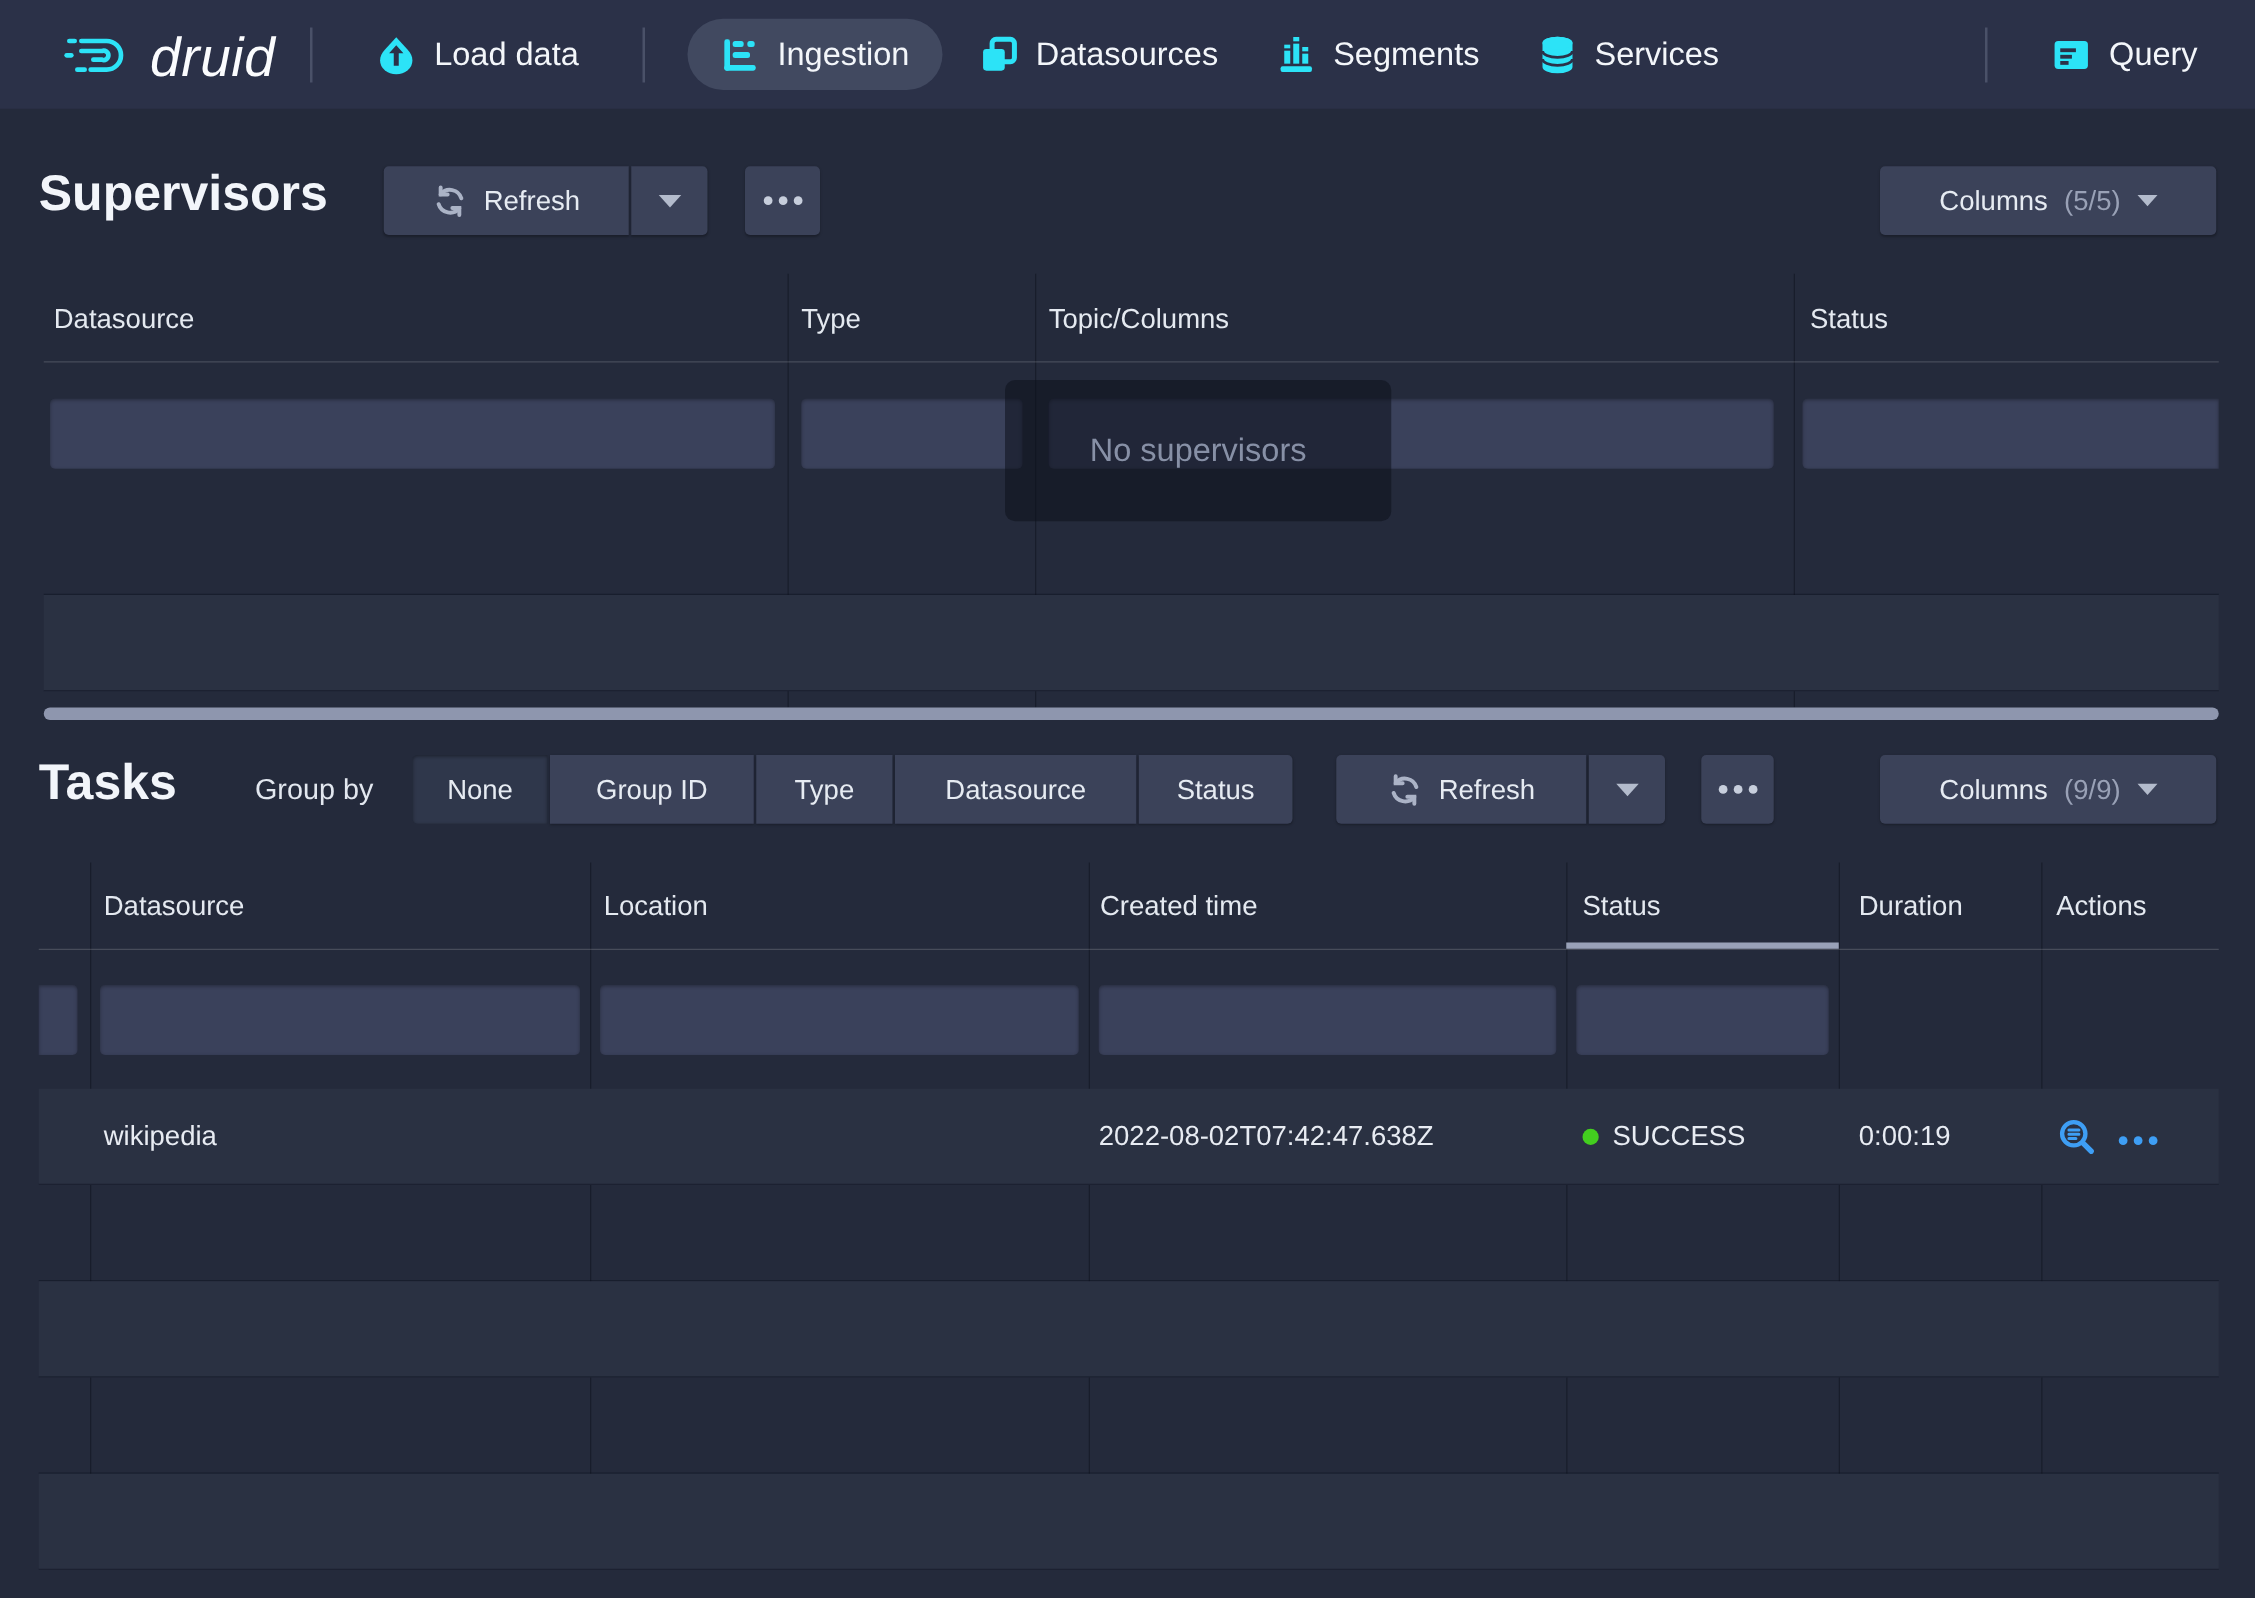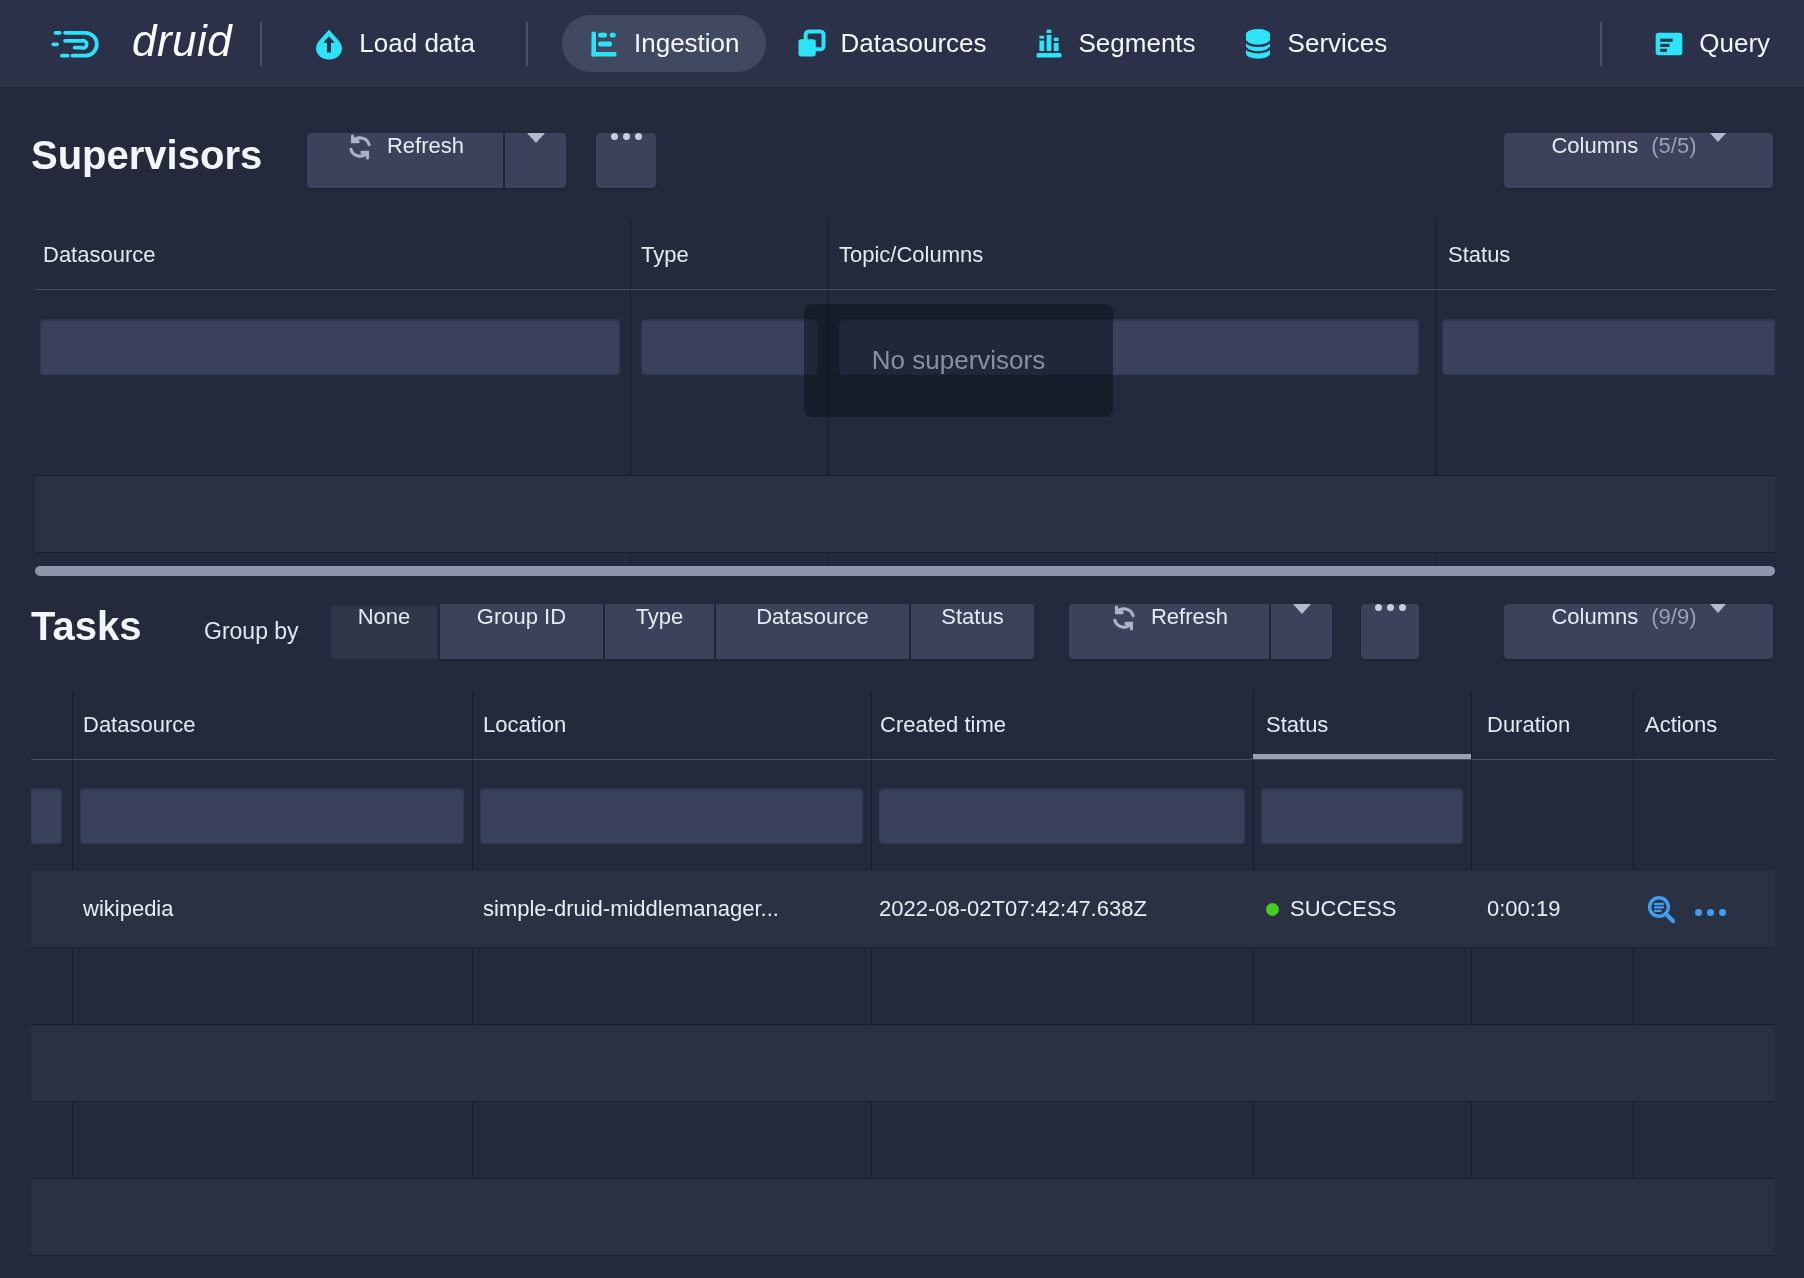--- a/index.html
+++ b/index.html
@@ -5,29 +5,29 @@
   * { margin:0; padding:0; box-sizing:border-box; }
   html,body { width:1804px; height:1278px; overflow:hidden; }
   body {
     background:#242A3B;
     font-family:"Liberation Sans","DejaVu Sans",sans-serif;
     color:#E8ECF3;
     position:relative;
   }
   
   .navbar{position:absolute;top:0;left:0;width:1804px;height:87px;background:#2B3148;display:flex;align-items:center;padding-left:48px;}
-  .brand{display:flex;align-items:flex-start;gap:20px;}
+  .brand{display:flex;align-items:flex-end;gap:8px;}
   .brand-text{font-size:44px;font-weight:300;font-style:italic;color:#FBFCFE;letter-spacing:.5px;}
   .nav-sep{width:2px;height:44px;background:#4A5168;margin:0 28px;}
   .nav-item{display:flex;align-items:center;gap:14px;font-size:26px;color:#F3F6FA;padding:0 23px;height:87px;cursor:pointer;}
   .nav-item.pill{background:#414960;border-radius:34px;height:57px;padding:0 26px;margin:0 6px;}
   .nav-icon{width:32px;height:32px;flex:0 0 auto;}
   
   .sec-title{position:absolute;font-size:40px;font-weight:700;color:#F2F5FA;}
-  .btn{position:absolute;height:55px;background:#3B4259;border:none;border-radius:4px;color:#E6EBF2;font-size:22px;font-family:inherit;display:flex;align-items:flex-start;justify-content:center;gap:13px;box-shadow:0 1px 2px rgba(0,0,0,.28);cursor:pointer;}
+  .btn{position:absolute;height:55px;background:#3B4259;border:none;border-radius:4px;color:#E6EBF2;font-size:22px;font-family:inherit;display:flex;align-items:center;justify-content:center;gap:13px;box-shadow:0 1px 2px rgba(0,0,0,.28);cursor:pointer;}
   .btn-main{border-radius:4px 0 0 4px;}
   .btn-caret-seg{border-radius:0 4px 4px 0;}
   .caret{width:0;height:0;border-left:9px solid transparent;border-right:9px solid transparent;border-top:10px solid #B3BBCC;}
   .dots{display:flex;gap:5px;align-items:center;}
   .dots span{width:7px;height:7px;border-radius:50%;background:#C7CEDC;display:block;}
   .muted{color:#99A1B6;}
   .grp-label{position:absolute;font-size:23px;color:#E2E7EF;}
   .grp-btn{box-shadow:0 1px 2px rgba(0,0,0,.28);}
   .grp-btn.active{background:#2F374B;box-shadow:inset 0 1px 3px rgba(0,0,0,.4);}
   
@@ -240,21 +240,20 @@
   <div style="position:absolute;top:70px;left:0;right:0;height:111px;">
     <input class="filter-box" style="left: 0px; top: 28px; width: 31px; border-radius: 0px 4px 4px 0px;">
     <input class="filter-box" style="left: 49px; top: 28px; width: 384px;">
     <input class="filter-box" style="left: 449px; top: 28px; width: 383px;">
     <input class="filter-box" style="left: 848px; top: 28px; width: 366px;">
     <input class="filter-box" style="left: 1230px; top: 28px; width: 202px;">
   </div>
 
   <div class="row stripe" style="top:181px;height:77px;">
     <div class="cell" style="left:52px;">wikipedia</div>
-    <div class="cell" style="left:452px;">simple-druid-middlemanager...</div>
     <div class="cell" style="left:848px;">2022-08-02T07:42:47.638Z</div>
     <div class="cell" style="left:1235px;">
       <span class="status-dot"></span>
       <span>SUCCESS</span>
     </div>
     <div class="cell" style="left:1456px;">0:00:19</div>
     <div class="cell" style="left:1614px;gap:18px;">
       <svg width="32" height="32" viewBox="0 0 24 24" fill="none" stroke="#3E9EF4" stroke-linecap="round" style="cursor:pointer;">
         <circle cx="10.5" cy="10.5" r="7" stroke-width="2.6"></circle>
         <path d="M15.8 15.8 L21 21" stroke-width="3.2"></path>

